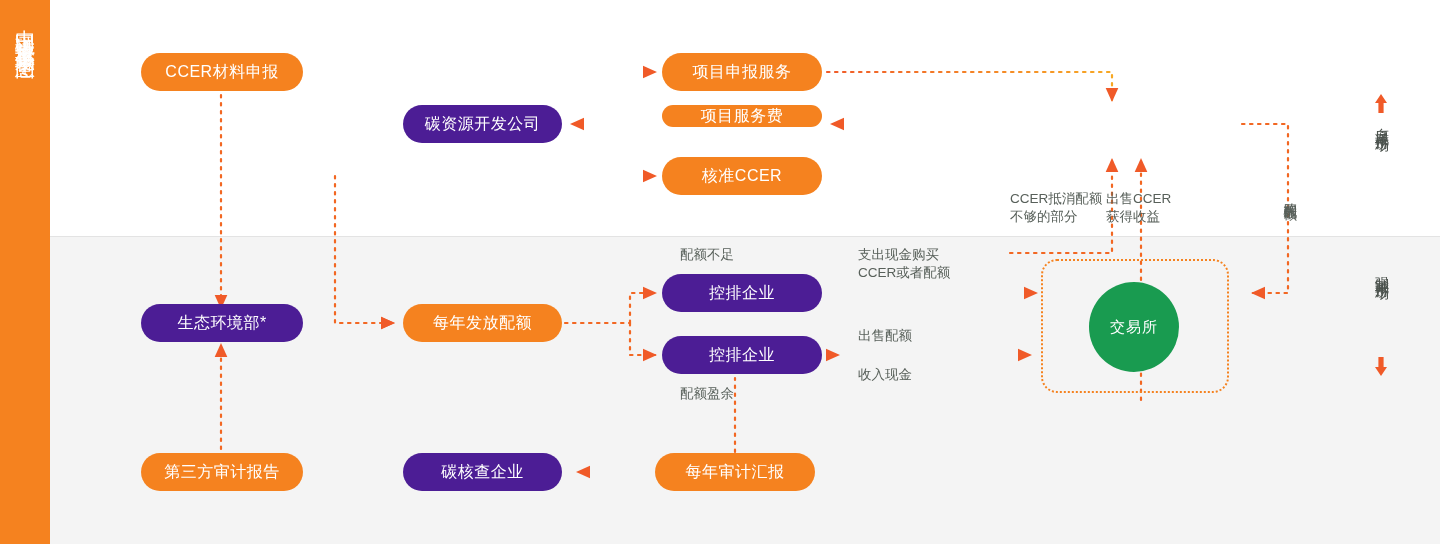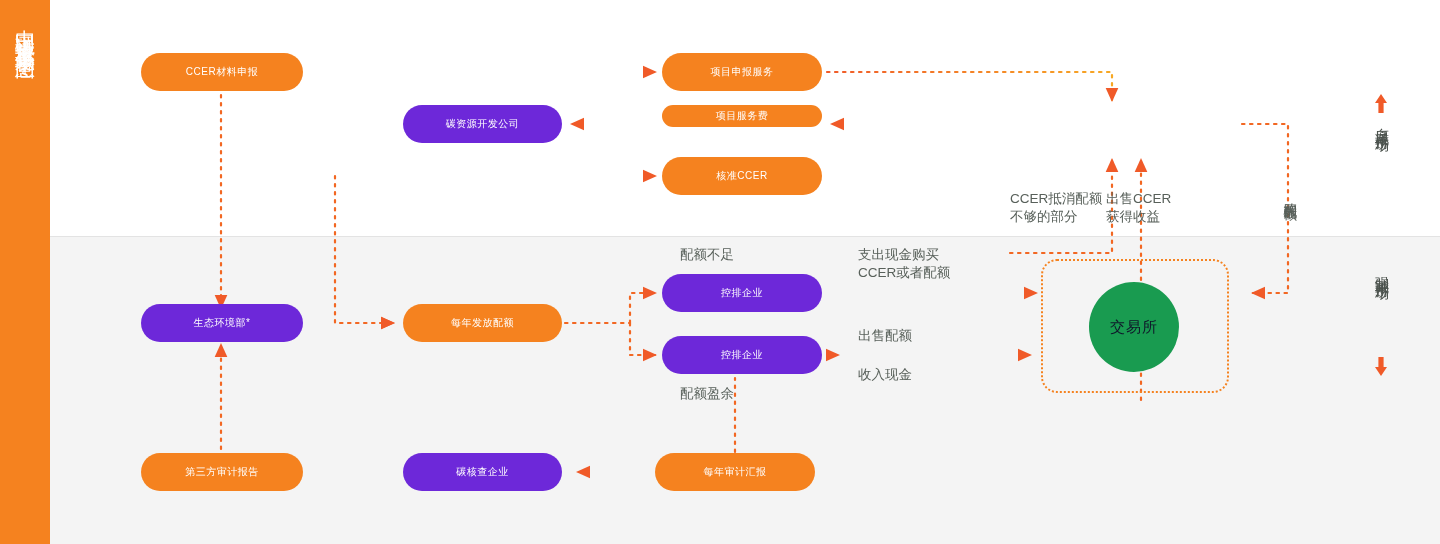--- a/index.html
+++ b/index.html
@@ -41,32 +41,32 @@
     white-space: nowrap;
   }
   
   #wires { position: absolute; left: 0; top: 0; width: 1440px; height: 544px; }
   
   .pill {
     position: absolute;
     display: flex; align-items: center; justify-content: center;
     border-radius: 24px;
     color: #ffffff;
-    font-size: 10px;
+    font-size: 16px;
     letter-spacing: 0.5px;
     white-space: nowrap;
     z-index: 5;
   }
   .pill.orange { background: #F5821F; }
-  .pill.green  { background: #6d28d9; }
+  .pill.green  { background: #4c1d95; }
   .circle-node {
     position: absolute;
     border-radius: 50%;
     background: #199B50;
-    color: #0f172a;
+    color: #ffffff;
     display: flex; align-items: center; justify-content: center;
     font-size: 15px;
     letter-spacing: 1px;
     z-index: 5;
   }
   .dash-box {
     position: absolute;
     border: 2px dotted #F5821F;
     border-radius: 16px;
     z-index: 3;

